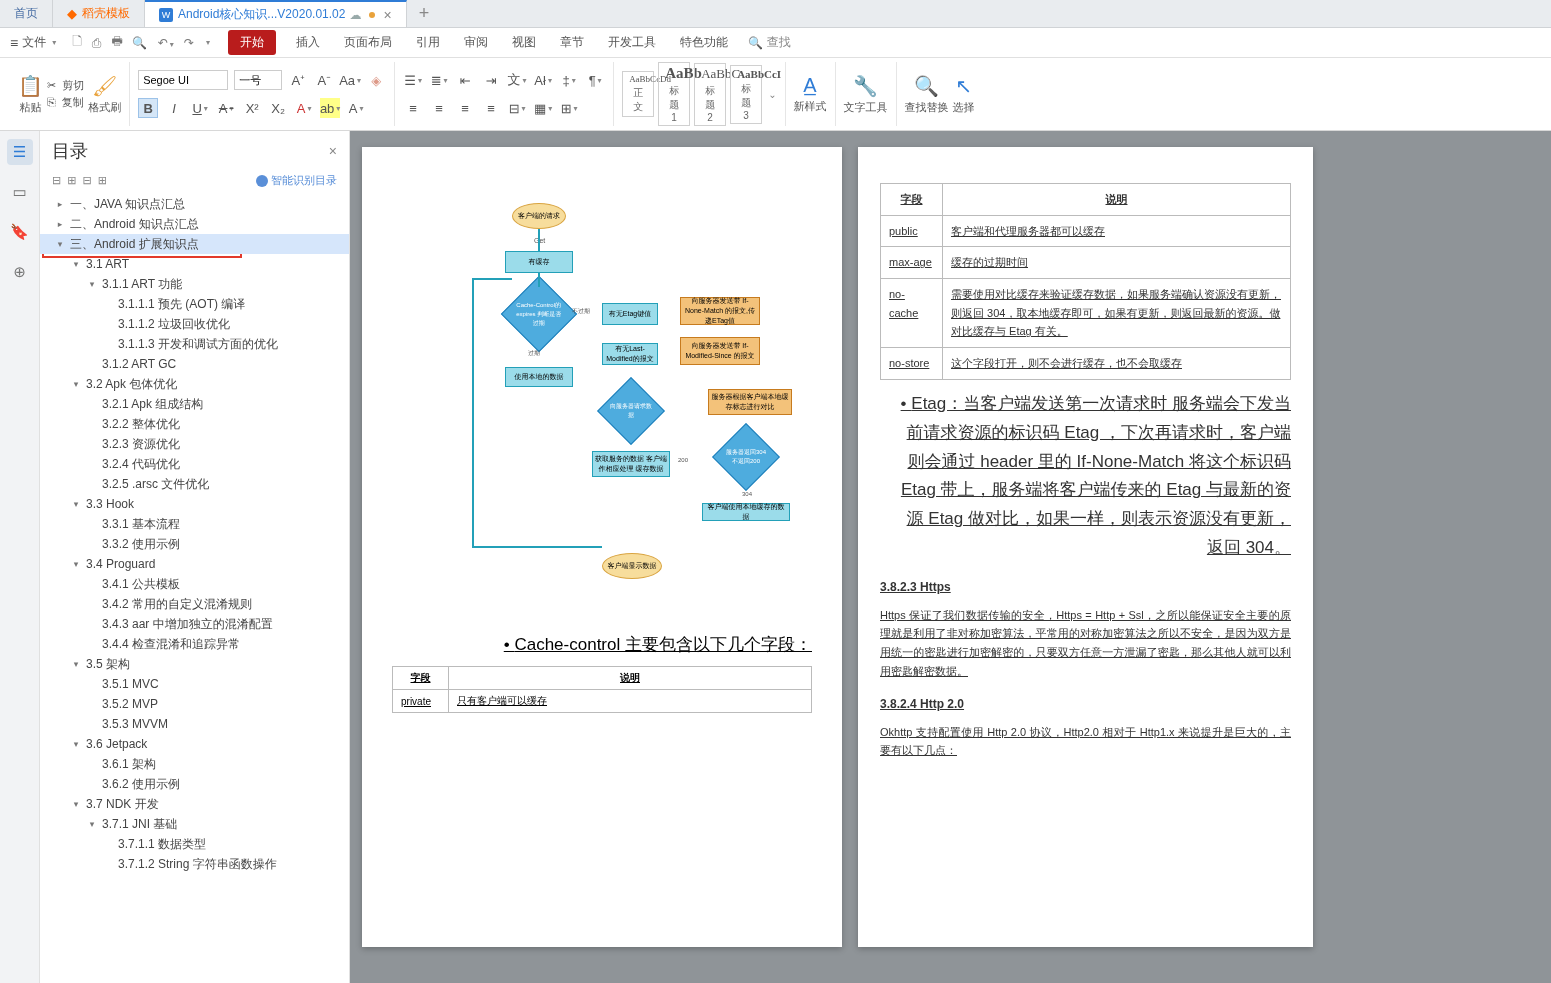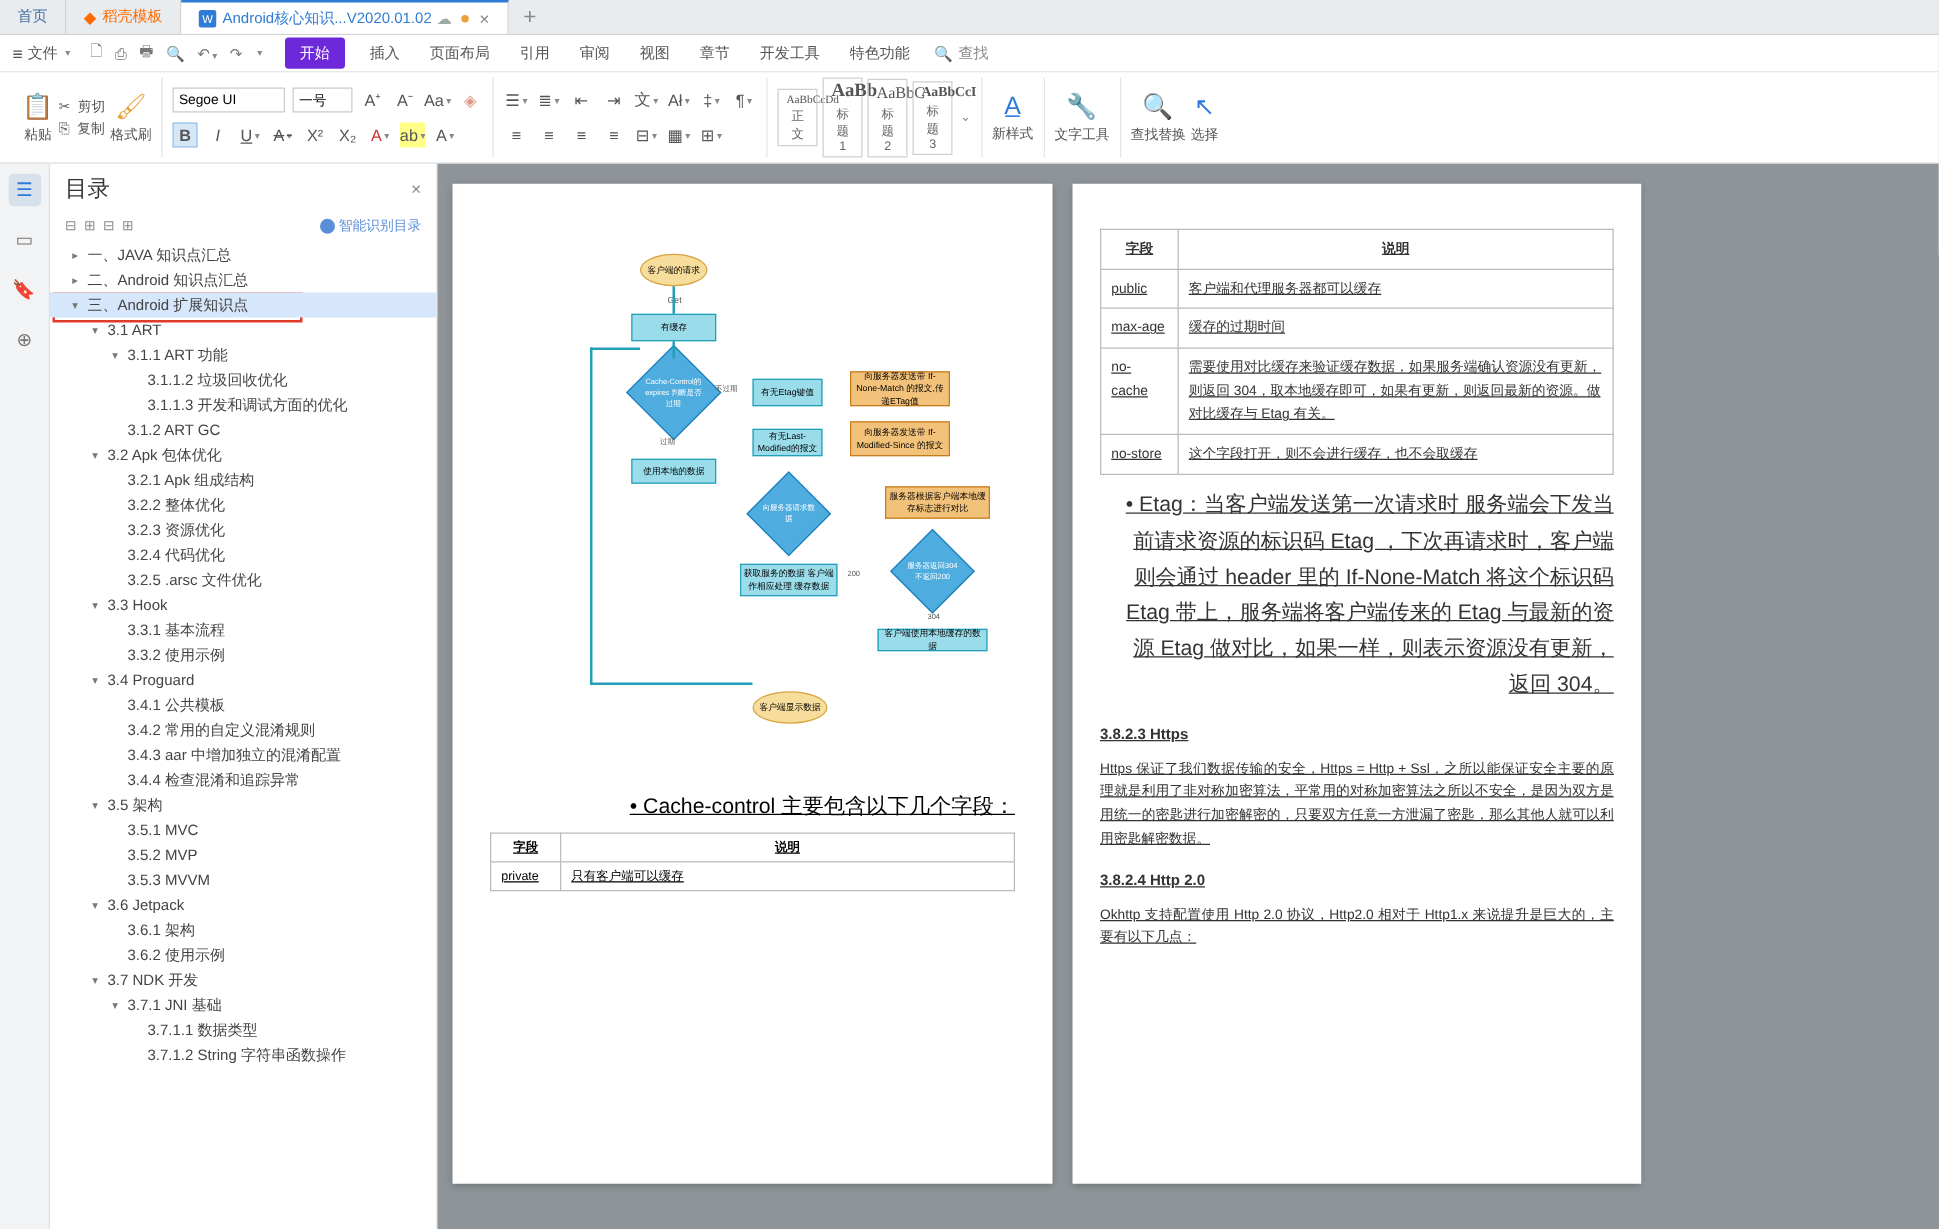--- a/index.html
+++ b/index.html
@@ -15,21 +15,21 @@
 .tab .close { margin-left: 8px; color: #888; font-size: 14px; }
 .tab .dot { width:6px;height:6px;border-radius:50%;background:#e9a23b;margin-left:8px;display:inline-block; }
 .tab-add { padding: 0 12px; color: #888; font-size: 18px; cursor: pointer; }
 
 
 .menu-bar { display: flex; align-items: center; height: 30px; background: #fff; border-bottom: 1px solid #e0e0e0; padding: 0 10px; font-size: 12px; color: #555; }
 .menu-left { display: flex; align-items: center; gap: 4px; margin-right: 16px; }
 .menu-icons { display: flex; align-items: center; gap: 10px; margin-right: 18px; color: #777; }
 .menu-items { display: flex; align-items: center; gap: 16px; }
 .menu-item { cursor: pointer; padding: 4px 4px; }
-.menu-item.start { background: #6d28d9; color: #fff; padding: 4px 12px; border-radius: 3px; }
+.menu-item.start { background: #b91c1c; color: #fff; padding: 4px 12px; border-radius: 3px; }
 .menu-search { display: flex; align-items: center; gap: 4px; color: #888; }
 
 
 .ribbon { display: flex; align-items: stretch; background: #fff; border-bottom: 1px solid #d8d8d8; padding: 4px 10px; min-height: 56px; font-size: 11px; color: #555; }
 .ribbon-group { display: flex; align-items: center; padding: 0 8px; border-right: 1px solid #e6e6e6; gap: 4px; }
 .ribbon-group:last-child { border-right: none; }
 .vstack { display: flex; flex-direction: column; align-items: center; gap: 2px; cursor: pointer; }
 .vstack .big-icon { font-size: 20px; color: #2f7cd6; }
 .smallrow { display:flex; align-items:center; gap:6px; }
 .smallrow.top { margin-bottom:4px; }
@@ -304,20 +304,24 @@
           <span class="arrow">▾</span>
           <span style="margin-left: 4px;">三、Android 扩展知识点</span>
         </div>
         <div class="tree-item" style="padding-left: 30px;">
           <span class="arrow">▾</span>
           <span style="margin-left: 4px;">3.1 ART</span>
         </div>
         <div class="tree-item" style="padding-left: 46px;">
           <span class="arrow">▾</span>
           <span style="margin-left: 4px;">3.1.1 ART 功能</span>
+        </div>
+        <div class="tree-item" style="padding-left: 62px;">
+          <span class="arrow none">•</span>
+          <span style="margin-left: 4px;">3.1.1.1 预先 (AOT) 编译</span>
         </div>
         <div class="tree-item" style="padding-left: 62px;">
           <span class="arrow none">•</span>
           <span style="margin-left: 4px;">3.1.1.2 垃圾回收优化</span>
         </div>
         <div class="tree-item" style="padding-left: 62px;">
           <span class="arrow none">•</span>
           <span style="margin-left: 4px;">3.1.1.3 开发和调试方面的优化</span>
         </div>
         <div class="tree-item" style="padding-left: 46px;">

